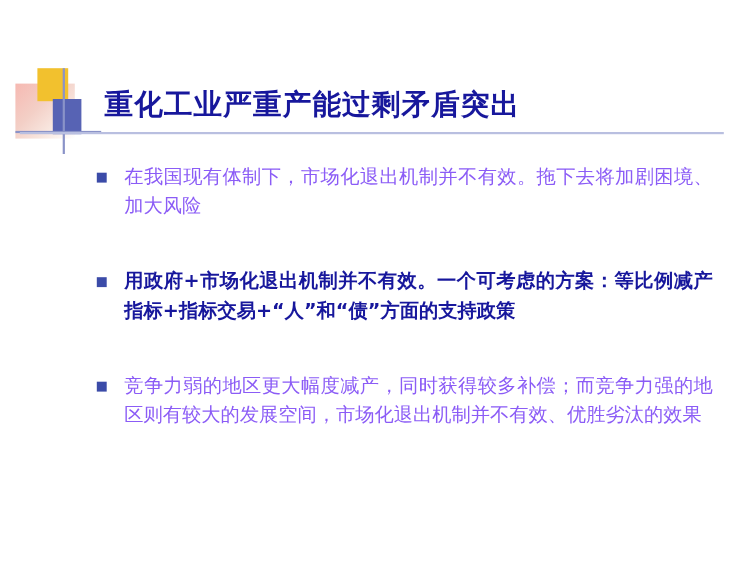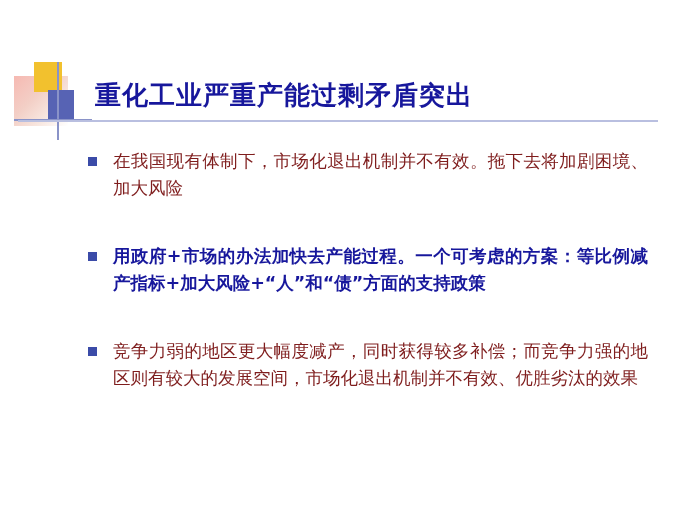--- a/index.html
+++ b/index.html
@@ -107,21 +107,21 @@
     width: 9px;
     height: 9px;
     margin-top: 9px;
     margin-right: 16px;
     background: #3b4ba8;
   }
   .bullet-text {
     flex: 1 1 auto;
     font-size: 17.5px;
     line-height: 1.52;
-    color: #7f1d1d;
+    color: #8b5cf6;
     text-align: justify;
   }
   .bullet-row.accent .bullet-text {
     color: #17179c;
     font-weight: bold;
   }
   .spacer-md { height: 20px; }
 </style>
 </head>
 <body>
@@ -143,21 +143,21 @@
 
     <div class="bullet-row">
       <div class="bullet-marker"></div>
       <div class="bullet-text">在我国现有体制下，市场化退出机制并不有效。拖下去将加剧困境、加大风险</div>
     </div>
 
     <div class="spacer-md"></div>
 
     <div class="bullet-row accent">
       <div class="bullet-marker"></div>
-      <div class="bullet-text">用政府+市场的办法加快去产能过程。一个可考虑的方案：等比例减产指标+加大风险+“人”和“债”方面的支持政策</div>
+      <div class="bullet-text">用政府+市场化退出机制并不有效。一个可考虑的方案：等比例减产指标+指标交易+“人”和“债”方面的支持政策</div>
     </div>
 
     <div class="spacer-md"></div>
 
     <div class="bullet-row">
       <div class="bullet-marker"></div>
       <div class="bullet-text">竞争力弱的地区更大幅度减产，同时获得较多补偿；而竞争力强的地区则有较大的发展空间，市场化退出机制并不有效、优胜劣汰的效果</div>
     </div>
 
   </div>

